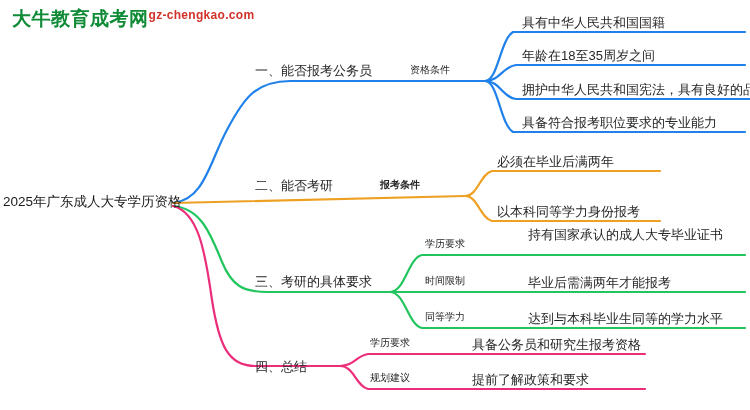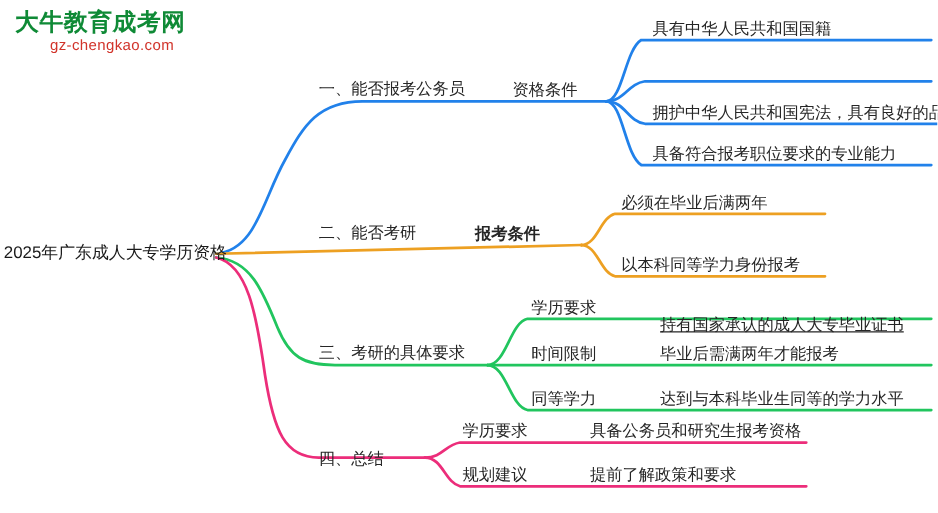--- a/index.html
+++ b/index.html
@@ -37,38 +37,38 @@
   .logo-daniu{
     position:absolute;left:4px;top:12px;width:38px;height:28px;
     display:flex;align-items:center;justify-content:center;
     font-size:14px;line-height:13px;font-weight:bold;color:#1b8c3a;
     letter-spacing:-1px;
   }
   .logo-dot{
     position:absolute;right:5px;top:9px;width:9px;height:9px;border-radius:50%;
     background:#d92b20;
   }
-  .logo-text{display:flex;flex-direction:column;justify-content:center;}
+  .logo-text{display:flex;flex-direction:row;justify-content:center;}
   .logo-title{
     font-size:19px;font-weight:bold;color:#0f8a36;letter-spacing:0.5px;
     line-height:21px;white-space:nowrap;
   }
   .logo-sub{
-    font-size:12px;font-weight:normal;color:#d1332a;letter-spacing:0.3px;
-    line-height:14px;white-space:nowrap;margin-left:28px;
+    font-size:12px;font-weight:bold;color:#d1332a;letter-spacing:0.3px;
+    line-height:14px;white-space:nowrap;
   }
 
   
   .node{
     position:absolute;white-space:nowrap;color:#262626;
     font-family:"Liberation Sans","DejaVu Sans",sans-serif;
   }
   .node.root{font-size:13.5px;color:#1a1a1a;}
   .node.lvl1{font-size:13px;}
-  .node.lvl2{font-size:13px;}
+  .node.lvl2{font-size:10px;}
   .node.lvl3{font-size:13px;}
 </style>
 </head>
 <body>
 
 <div id="stage">
 
   <div class="logo">
     <div class="logo-text">
       <div class="logo-title">大牛教育成考网</div>
@@ -101,31 +101,32 @@
       <path stroke="#ec2d7a" d="M340,366 C354,366 356,386 368,389 L645,389"></path>
 
     </g>
   </svg>
 
   <div class="node root" style="left:3px;top:193px;">2025年广东成人大专学历资格</div>
 
   <div class="node lvl1" style="left:255px;top:62px;">一、能否报考公务员</div>
   <div class="node lvl2" style="left:410px;top:63px;">资格条件</div>
   <div class="node lvl3" style="left:522px;top:14px;">具有中华人民共和国国籍</div>
+  <div class="node lvl3" style="left:522px;top:47px;">年龄在18至35周岁之间</div>
   <div class="node lvl3" style="left:522px;top:81px;">拥护中华人民共和国宪法，具有良好的品行</div>
   <div class="node lvl1" style="left:255px;top:177px;">二、能否考研</div>
 
   <div class="node lvl3" style="left:522px;top:114px;">具备符合报考职位要求的专业能力</div>
   <div class="node lvl2" style="left:380px;top:178px;font-weight:bold;">报考条件</div>
   <div class="node lvl3" style="left:497px;top:203px;">以本科同等学力身份报考</div>
   <div class="node lvl3" style="left:497px;top:153px;">必须在毕业后满两年</div>
 
   <div class="node lvl1" style="left:255px;top:273px;">三、考研的具体要求</div>
   <div class="node lvl2" style="left:425px;top:237px;">学历要求</div>
-  <div class="node lvl3" style="left:528px;top:251px;text-decoration:underline;">持有国家承认的成人大专毕业证书</div>
+  <div class="node lvl3" style="left:528px;top:226px;">持有国家承认的成人大专毕业证书</div>
   <div class="node lvl2" style="left:425px;top:274px;">时间限制</div>
   <div class="node lvl3" style="left:528px;top:274px;">毕业后需满两年才能报考</div>
   <div class="node lvl2" style="left:425px;top:310px;">同等学力</div>
   <div class="node lvl3" style="left:528px;top:310px;">达到与本科毕业生同等的学力水平</div>
 
   <div class="node lvl1" style="left:255px;top:358px;">四、总结</div>
   <div class="node lvl2" style="left:370px;top:336px;">学历要求</div>
   <div class="node lvl3" style="left:472px;top:336px;">具备公务员和研究生报考资格</div>
   <div class="node lvl2" style="left:370px;top:371px;">规划建议</div>
   <div class="node lvl3" style="left:472px;top:371px;">提前了解政策和要求</div>

